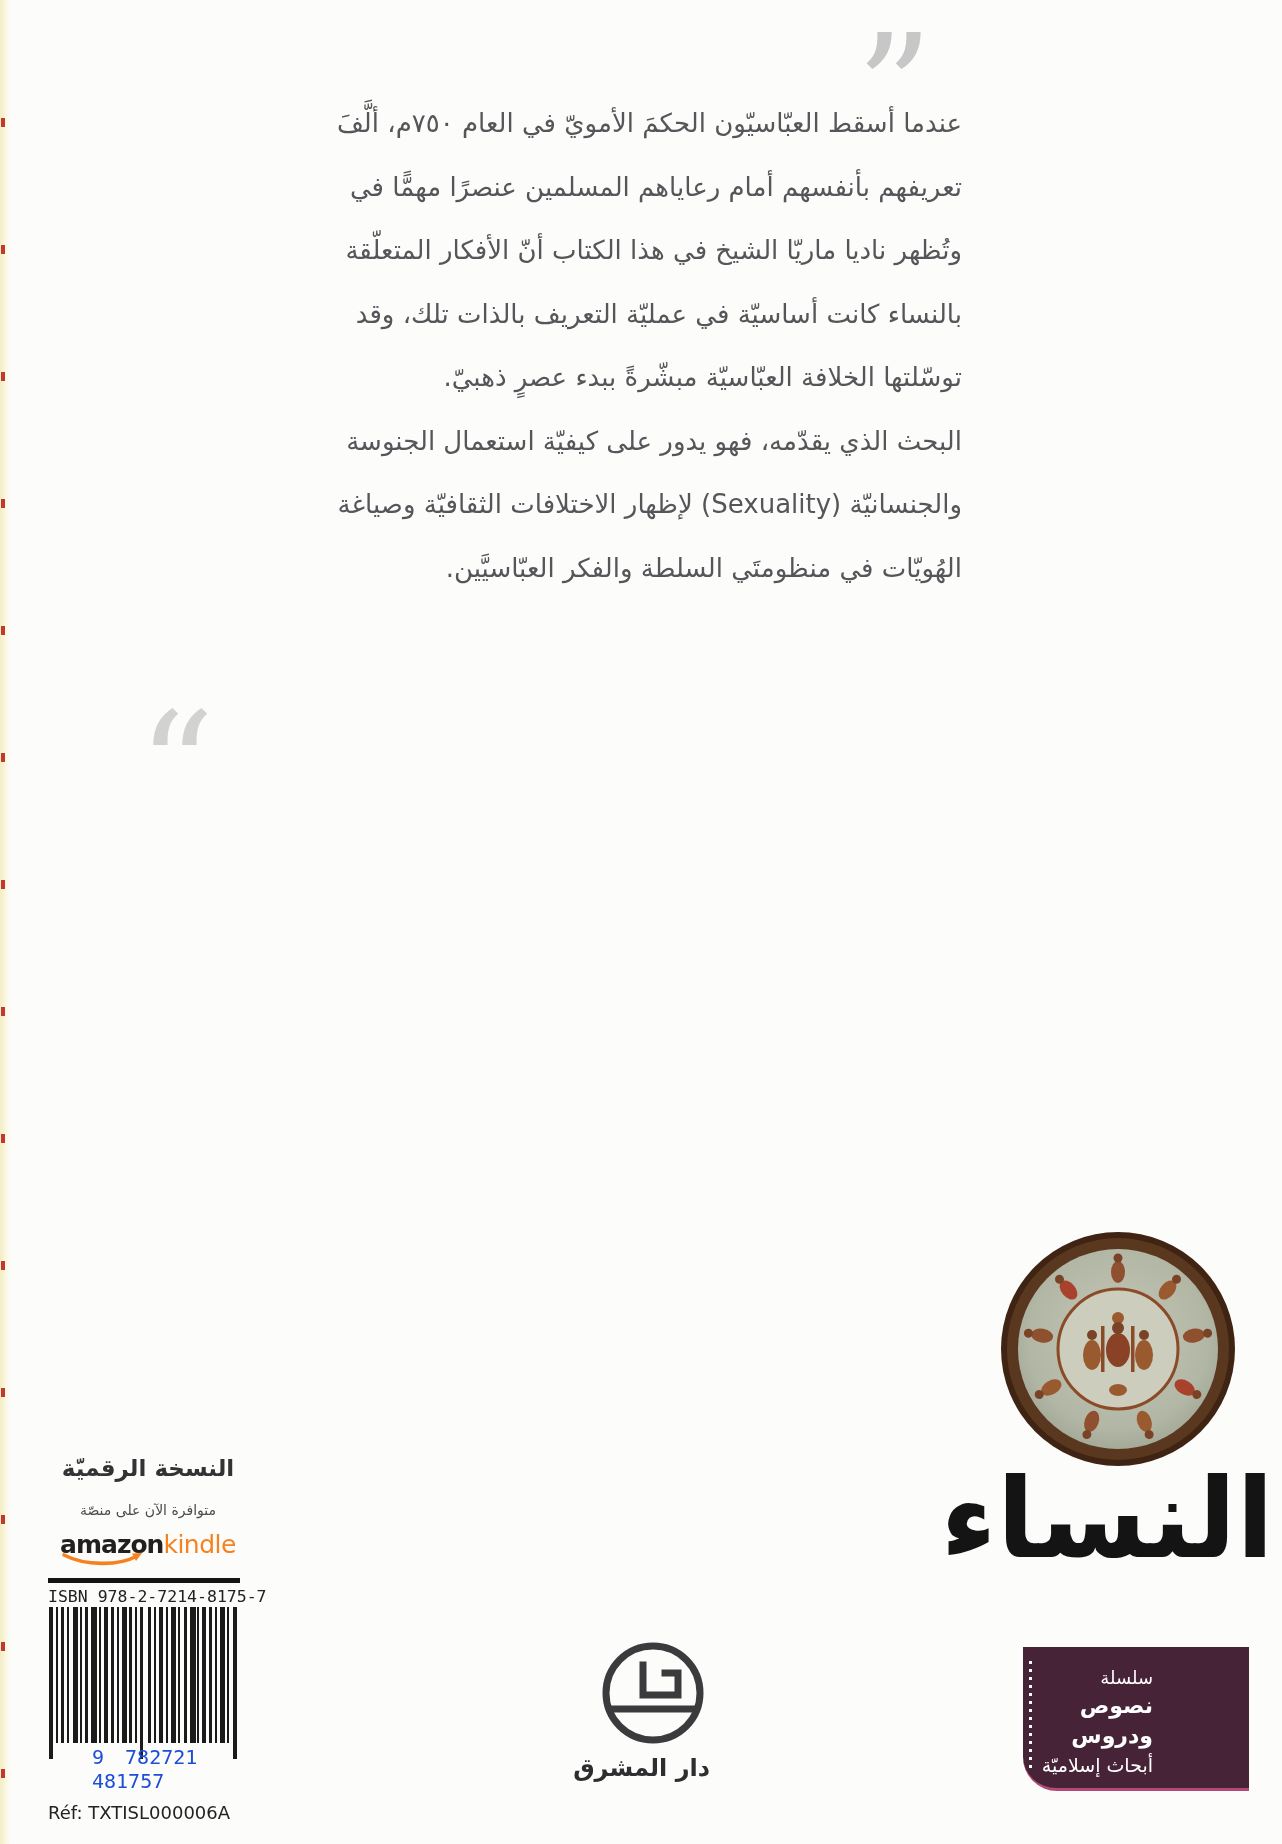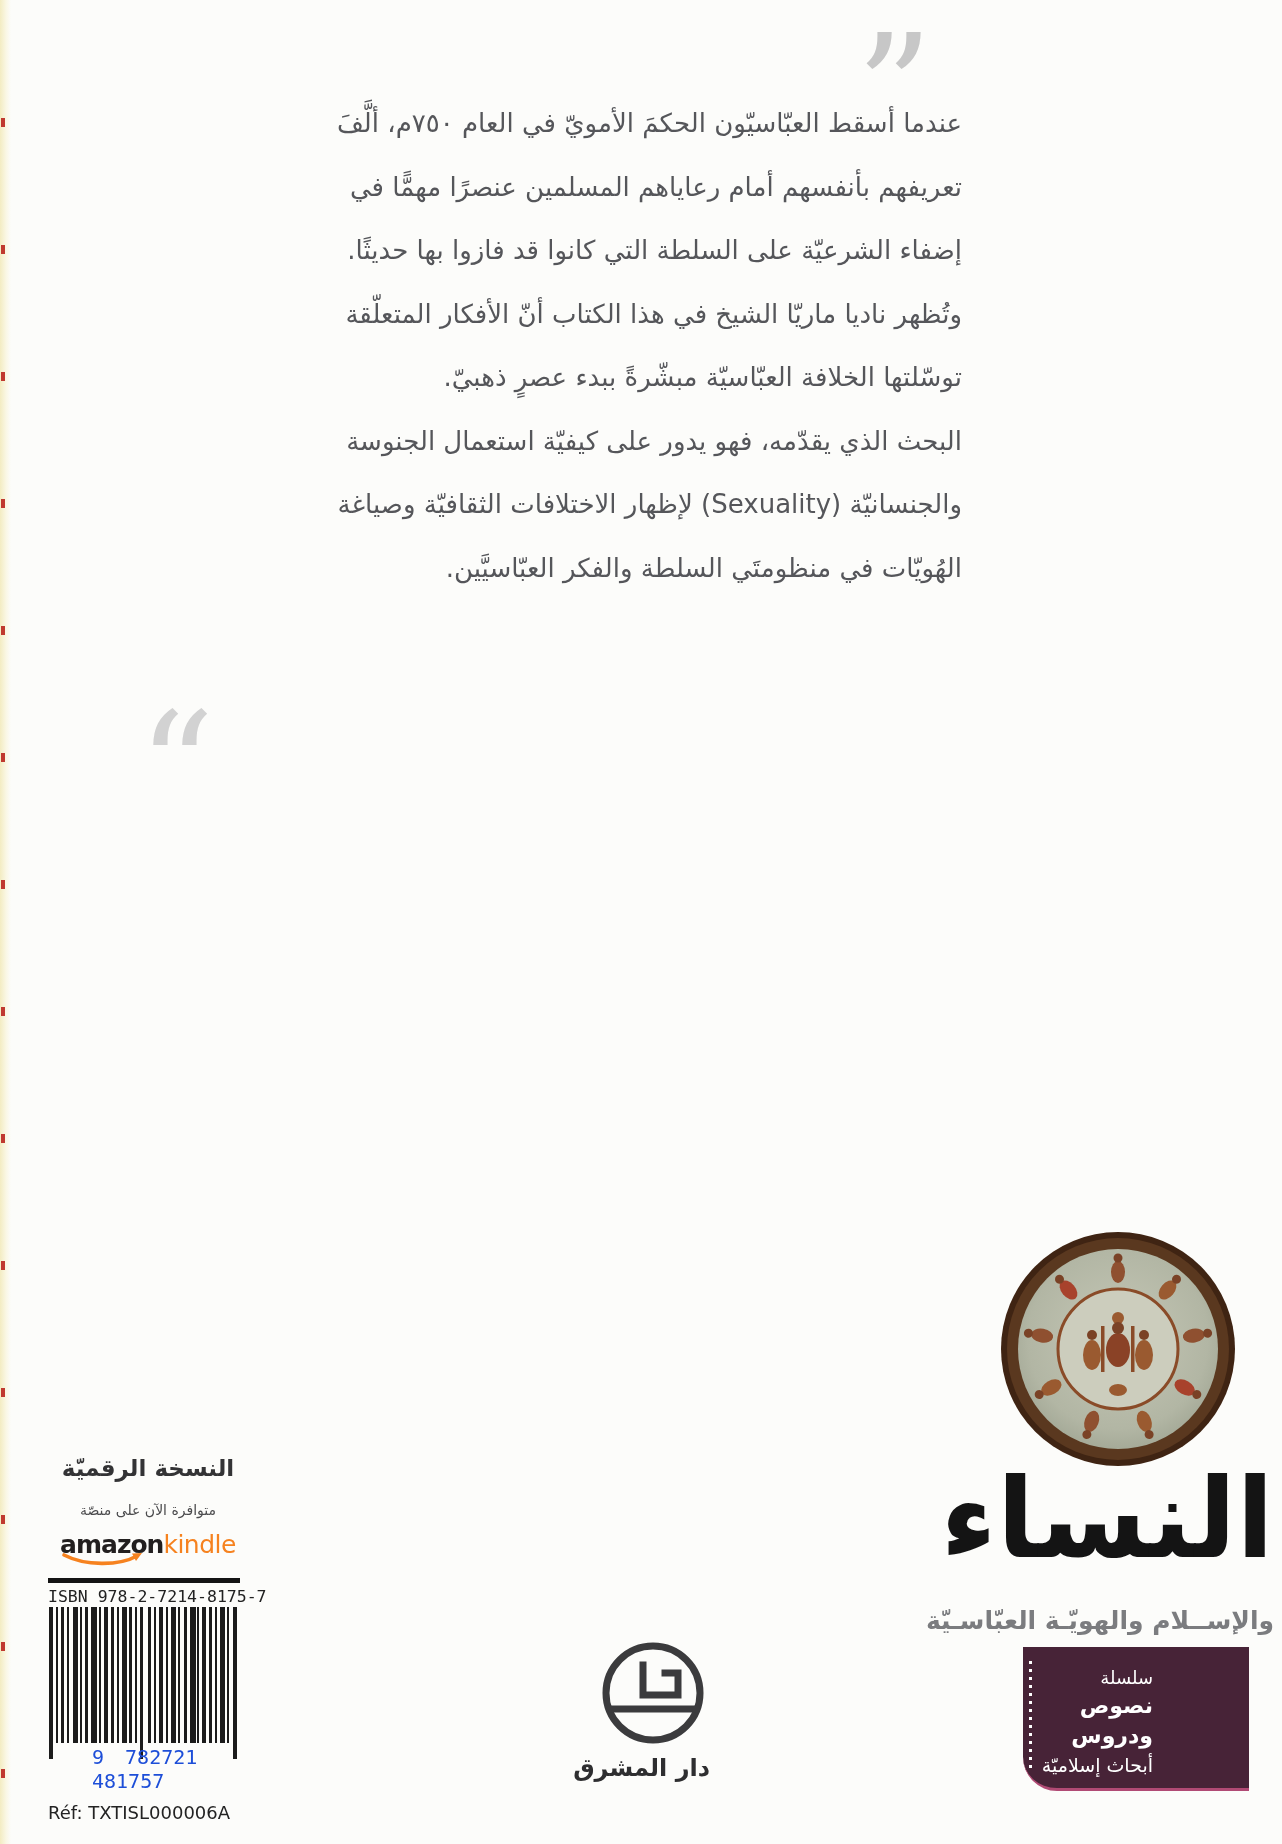--- a/index.html
+++ b/index.html
@@ -68,22 +68,22 @@
   <div class="edge-ticks"></div>
 
   <div class="q q-open">”</div>
   <div class="q q-close">“</div>
 
   <div class="blurb">
     <div>
 
     <div class="line">عندما أسقط العبّاسيّون الحكمَ الأمويّ في العام ٧٥٠م، ألَّفَ</div>
         <div class="line">تعريفهم بأنفسهم أمام رعاياهم المسلمين عنصرًا مهمًّا في</div>
-        <div class="line">إضفاء الشرعيّة على السلطة التي كانوا قد فازوا بها حديثًا.</div>
         <div class="line">وتُظهر ناديا ماريّا الشيخ في هذا الكتاب أنّ الأفكار المتعلّقة</div>
+        <div class="line">بالنساء كانت أساسيّة في عمليّة التعريف بالذات تلك، وقد</div>
         <div class="line">توسّلتها الخلافة العبّاسيّة مبشّرةً ببدء عصرٍ ذهبيّ.</div>
       </div>
     <div>
 
         <div class="line">البحث الذي يقدّمه، فهو يدور على كيفيّة استعمال الجنوسة</div>
         <div class="line">والجنسانيّة (Sexuality) لإظهار الاختلافات الثقافيّة وصياغة</div>
         <div class="line">الهُويّات في منظومتَي السلطة والفكر العبّاسيَّين.</div>
       </div>
   </div>
 
@@ -210,21 +210,20 @@
       <circle cx="93" cy="105" r="5" fill="#7a4226"></circle>
       <ellipse cx="119" cy="120" rx="12" ry="17" fill="#8a4226"></ellipse>
       <circle cx="119" cy="98" r="6" fill="#7a4226"></circle>
       <ellipse cx="145" cy="125" rx="9" ry="15" fill="#9a5a30"></ellipse>
       <circle cx="145" cy="105" r="5" fill="#7a4226"></circle>
       <ellipse cx="119" cy="160" rx="9" ry="6" fill="#9a5a30"></ellipse>
     </g>
   </svg>
 
   <div class="cover-title">النساء</div>
-  <div class="cover-subtitle">والإســلام والهويّـة العبّاسـيّة</div>
 
   <div class="series-box">
     <div class="series-dots"></div>
     <div class="series-text">
       <div class="series-label">سلسلة</div>
       <div class="series-name">نصوص ودروس</div>
       <div class="series-sub">أبحاث إسلاميّة</div>
     </div>
   </div>
 

